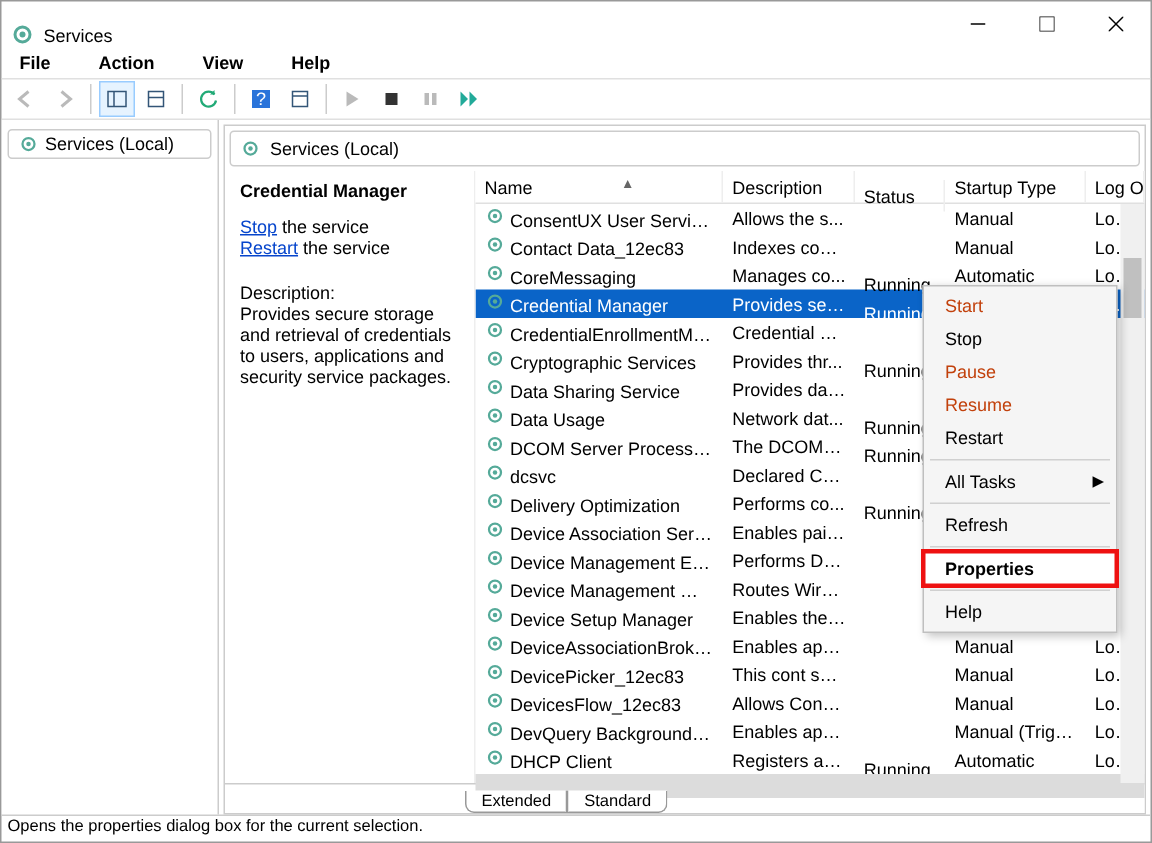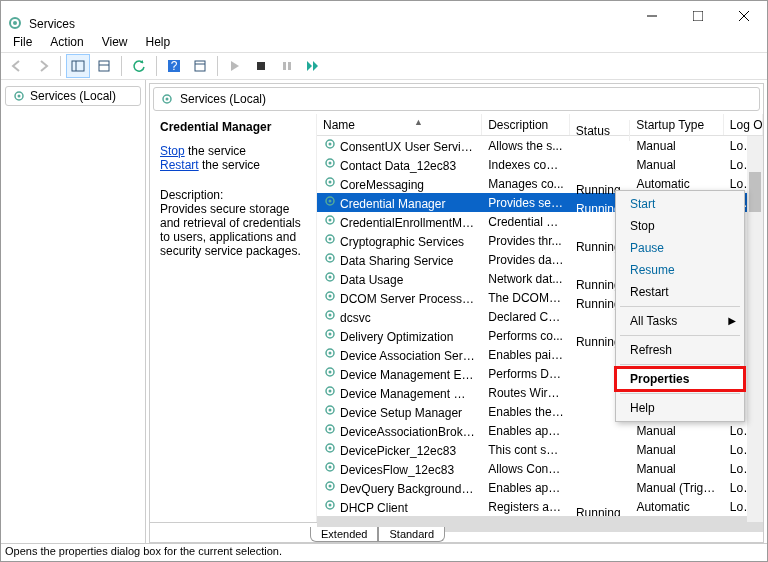--- a/index.html
+++ b/index.html
@@ -3,21 +3,21 @@
 <meta charset="utf-8">
 <style>
 * { box-sizing: border-box; margin: 0; padding: 0; font-family: "Segoe UI", Tahoma, sans-serif; font-size: 12px; }
 body { background: #fff; width: 768px; height: 562px; overflow: hidden; border: 1px solid #999; display: flex; flex-direction: column; }
 .titlebar { height: 30px; display: flex; align-items: flex-end; padding-left: 6px; }
 .titlebar .gear { width: 16px; height: 16px; margin-right: 6px; display:inline-flex; align-items:center; justify-content:center; color:#5b8; }
 .titlebar .title { flex: 1; }
 .win-controls { display: flex; }
 .win-btn { width: 46px; height: 30px; display:flex; align-items:center; justify-content:center; }
 .win-btn svg { width: 10px; height: 10px; stroke: #000; stroke-width: 1; fill:none; }
-.menubar { height: 21px; display:flex; align-items:center; padding-left:4px; gap:2px; }
+.menubar { height: 21px; display:flex; align-items:center; padding-left:4px; gap:16px;font-weight:bold; }
 .menubar span { padding: 2px 8px; }
 .toolbar { height: 28px; border-top:1px solid #e0e0e0; border-bottom:1px solid #e0e0e0; display:flex; align-items:center; padding:0 4px; gap:2px; }
 .tbtn { width:24px; height:24px; display:flex; align-items:center; justify-content:center; border:1px solid transparent; }
 .tbtn.pressed { border:1px solid #9cf; background:#e6f3ff; }
 .tbtn.disabled { opacity:.4; }
 .tsep { width:1px; height:20px; background:#ccc; margin:0 3px; }
 .content { flex:1; display:flex; min-height:0; }
 .left-tree { width:145px; border-right:1px solid #ccc; background:#fff; padding-top:4px; }
 .tree-item { display:flex; align-items:center; padding:2px 6px; border:1px solid #ccc; border-radius:3px; margin:2px 4px; }
 .tree-item .gear2 { width:14px; height:14px; margin-right:4px; color:#5b8;}
@@ -40,21 +40,21 @@
 .c-log  { width:40px; }
 .list-head .col { border-right:1px solid #eee; height:100%; display:flex; align-items:center; }
 .svc-icon { width:14px; height:14px; margin-right:3px; display:inline-block; }
 .svc-icon svg { width:14px; height:14px; }
 .list-row.selected { background:#0a64c8; color:#fff; }
 .list-body { overflow:hidden; }
 .scrollbar { position:absolute; right:0; top:22px; bottom:0; width:16px; background:#f0f0f0; }
 .scroll-thumb { position:absolute; left:2px; right:2px; top:36px; height:40px; background:#c0c0c0; }
 .context-menu { position:absolute; left:615px; top:190px; width:130px; background:#f5f5f5; border:1px solid #bfbfbf; box-shadow:2px 2px 6px rgba(0,0,0,.25); padding:2px 0; z-index:50; }
 .cm-item { padding:4px 14px; font-size:12px; position:relative; }
-.cm-item.disabled { color:#0369a1; }
+.cm-item.disabled { color:#c2410c; }
 .cm-sep { height:1px; background:#d0d0d0; margin:3px 4px; }
 .cm-item .chev { position:absolute; right:8px; top:5px; font-size:10px; }
 .cm-item.highlight { outline:3px solid #e11; outline-offset:-1px; font-weight:bold; background:#fff;}
 .hscroll { height:16px; background:#dcdcdc; margin:0 0 0 0; }
 .tabs { height:20px; display:flex; align-items:flex-end; padding-left:160px; border-top:1px solid #ccc; background:#fff;}
 .tab { border:1px solid #999; border-top:none; padding:1px 10px; font-size:11px; background:#fff; position:relative; top:0; }
 .tab:first-child { border-top-left-radius:0; border-bottom-left-radius:6px; }
 .tab:last-child { border-bottom-right-radius:6px; }
 .statusbar { height:18px; border-top:1px solid #ccc; padding:1px 4px; font-size:11px; }
 .sort-caret { font-size:9px; color:#666; position:absolute; left:97px; top:3px;}

